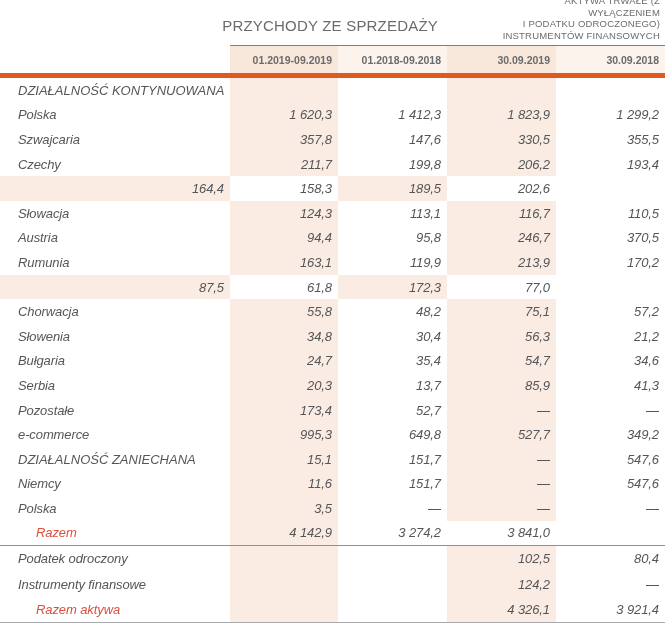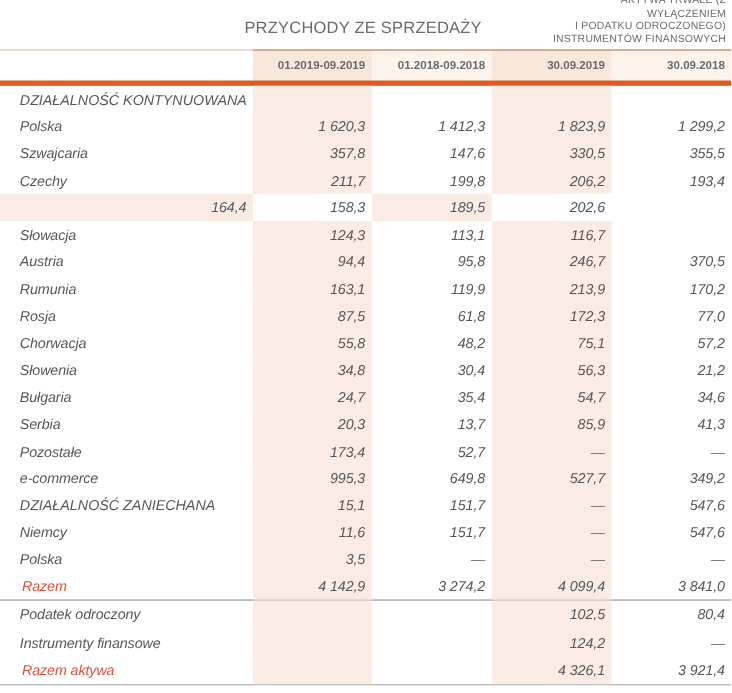--- a/index.html
+++ b/index.html
@@ -37,21 +37,21 @@
   .dates-row .cell.label{background:#fff;}
   .dates-row .cell.hl{background:var(--band-dark,#F8E8DB);}
   .orange-rule{height:5px;background:var(--accent-orange,#E0591D);}
   
   .body-row{height:24.6px;font-size:13px;letter-spacing:-0.1px;font-style:italic;}
   .body-row .cell{height:100%;display:flex;align-items:center;box-sizing:border-box;}
   .body-row .lab{padding-left:18px;}
   .body-row .num{justify-content:flex-end;padding-right:6px;}
   .body-row .c1,.body-row .c3{background:var(--band,#FAECE2);}
   .body-row.section .lab{letter-spacing:0;}
-  .body-row.total .lab{padding-left:20px;color:var(--red,#D9503D);}
+  .body-row.total .lab{padding-left:20px;color:var(--red,#D9503D);margin-left:16px;}
   .sep-strong{height:1px;background:var(--separator,#8F9093);}
   .sep-bottom{height:1px;background:#A9AAAD;}
   .extra-row{height:25.2px;}
 </style>
 </head>
 <body>
 
 <div class="page">
 
   <div class="ghead">
@@ -107,37 +107,37 @@
     <div class="cell num c1">164,4</div>
     <div class="cell num c2">158,3</div>
     <div class="cell num c3">189,5</div>
     <div class="cell num c4">202,6</div>
   </div>
       <div class="grid-row body-row">
     <div class="cell lab">Słowacja</div>
     <div class="cell num c1">124,3</div>
     <div class="cell num c2">113,1</div>
     <div class="cell num c3">116,7</div>
+    <div class="cell num c4">110,5</div>
   </div>
       <div class="grid-row body-row">
     <div class="cell lab">Austria</div>
     <div class="cell num c1">94,4</div>
     <div class="cell num c2">95,8</div>
     <div class="cell num c3">246,7</div>
     <div class="cell num c4">370,5</div>
   </div>
       <div class="grid-row body-row">
     <div class="cell lab">Rumunia</div>
     <div class="cell num c1">163,1</div>
     <div class="cell num c2">119,9</div>
     <div class="cell num c3">213,9</div>
     <div class="cell num c4">170,2</div>
   </div>
       <div class="grid-row body-row">
-    <div class="cell lab">Rosja</div>
     <div class="cell num c1">87,5</div>
     <div class="cell num c2">61,8</div>
     <div class="cell num c3">172,3</div>
     <div class="cell num c4">77,0</div>
   </div>
       <div class="grid-row body-row">
     <div class="cell lab">Chorwacja</div>
     <div class="cell num c1">55,8</div>
     <div class="cell num c2">48,2</div>
     <div class="cell num c3">75,1</div>
@@ -196,21 +196,20 @@
     <div class="cell lab">Polska</div>
     <div class="cell num c1">3,5</div>
     <div class="cell num c2">—</div>
     <div class="cell num c3">—</div>
     <div class="cell num c4">—</div>
   </div>
       <div class="grid-row body-row total">
     <div class="cell lab">Razem</div>
     <div class="cell num c1">4 142,9</div>
     <div class="cell num c2">3 274,2</div>
-    <div class="cell num c3">4 099,4</div>
     <div class="cell num c4">3 841,0</div>
   </div>
     </div>
 
   <div class="sep-strong"></div>
 
   <div id="extra-rows">
       <div class="grid-row body-row extra-row">
     <div class="cell lab">Podatek odroczony</div>
     <div class="cell num c1"></div>

